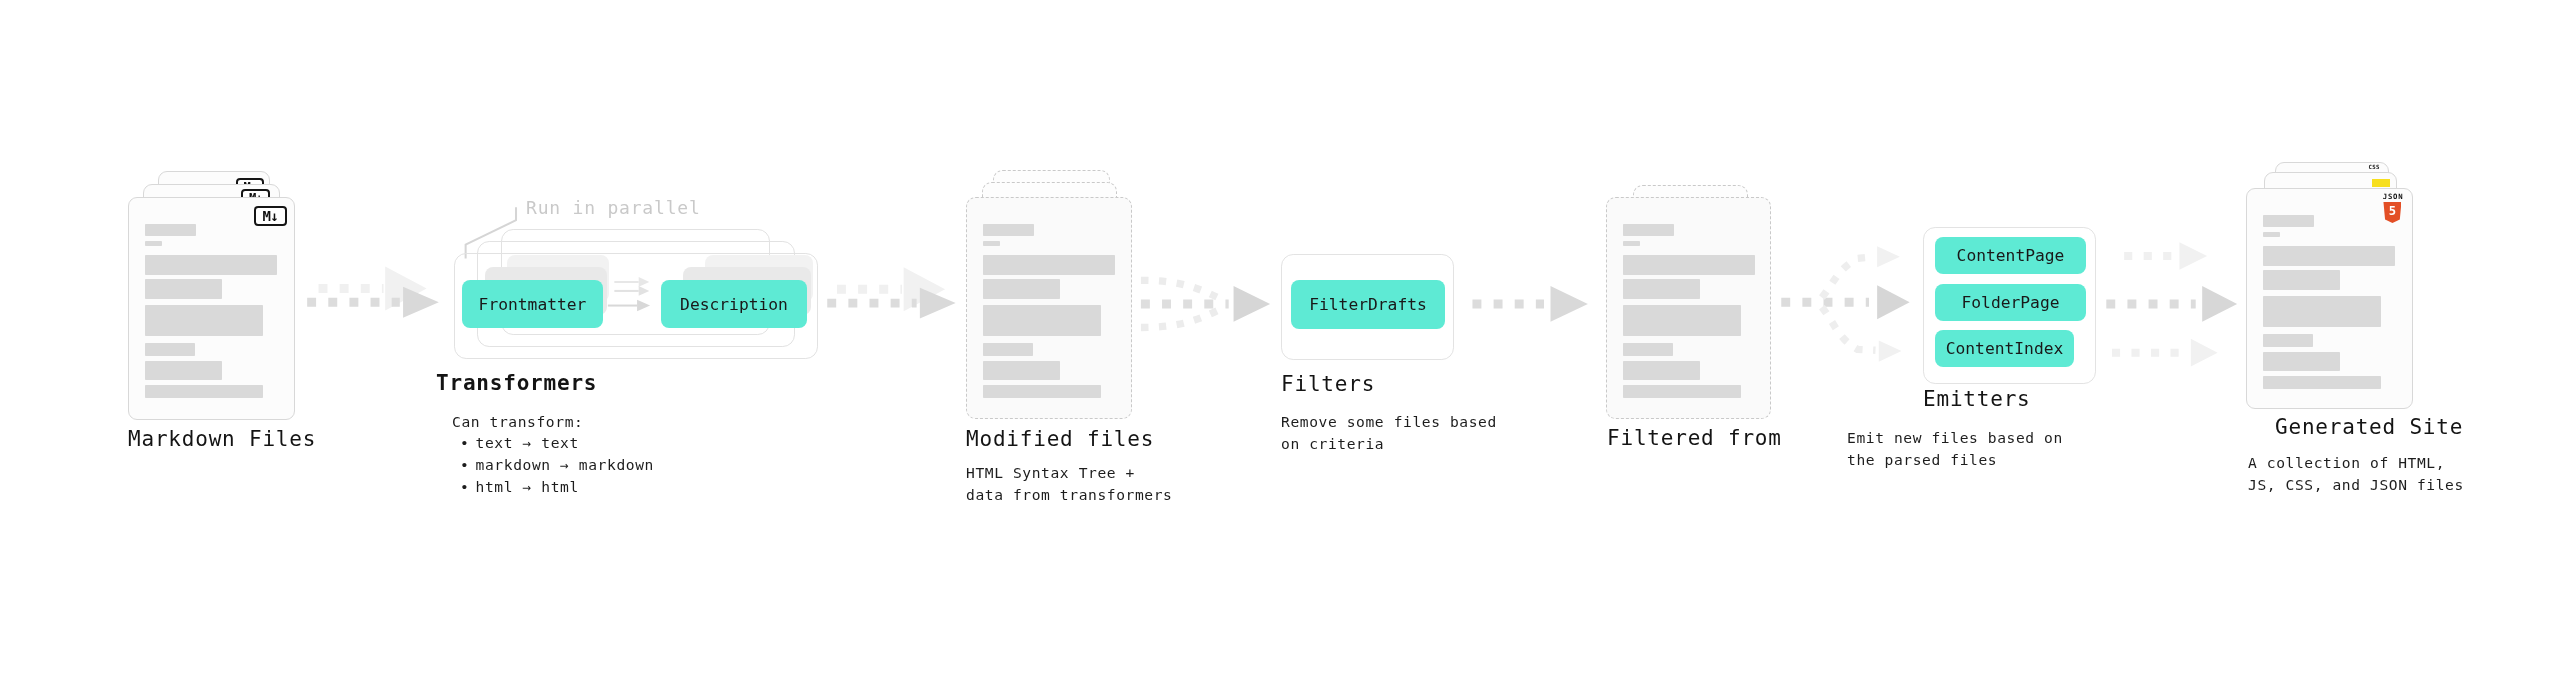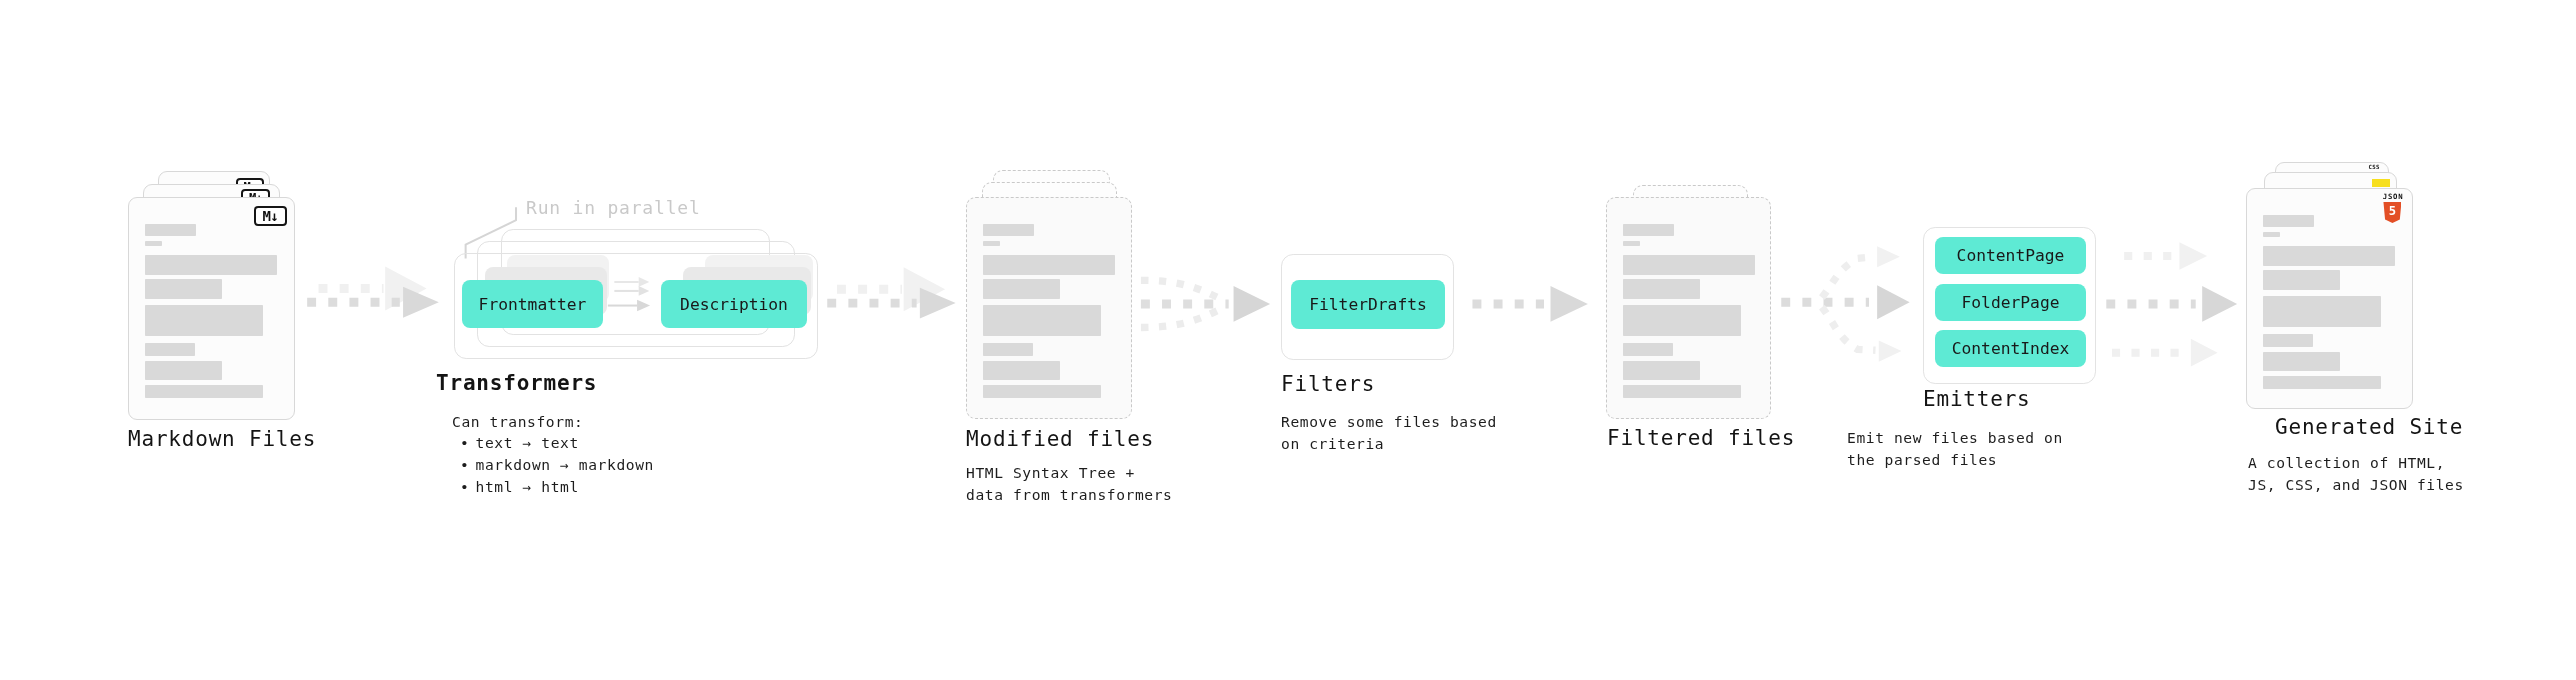--- a/index.html
+++ b/index.html
@@ -199,28 +199,28 @@
           <div class="bar" style="left: 16.3px; top: 26px; width: 51px; height: 12.2px;"></div>
           <div class="bar" style="left: 16.3px; top: 43px; width: 17px; height: 4.9px;"></div>
           <div class="bar" style="left: 16.3px; top: 57px; width: 132px; height: 19.5px;"></div>
           <div class="bar" style="left: 16.3px; top: 81px; width: 77px; height: 19.5px;"></div>
           <div class="bar" style="left: 16.3px; top: 107px; width: 118px; height: 31px;"></div>
           <div class="bar" style="left: 16.3px; top: 145px; width: 50px; height: 13px;"></div>
           <div class="bar" style="left: 16.3px; top: 163px; width: 77px; height: 18.7px;"></div>
           <div class="bar" style="left: 16.3px; top: 187px; width: 118px; height: 13px;"></div>
         </div>
     </div>
-    <h2 class="stage-title" style="left:1607px;top:426px;">Filtered files</h2>
+    <h2 class="stage-title" style="left:1607px;top:426px;">Filtered from</h2>
   </section>
 
   <section>
     <div class="box-container" style="left:1923px;top:227px;width:173px;height:157px;"></div>
     <div class="pill" style="left:1935px;top:237px;width:151px;height:37px;">ContentPage</div>
     <div class="pill" style="left:1935px;top:284px;width:151px;height:37px;">FolderPage</div>
-    <div class="pill" style="left:1935px;top:330px;width:151px;height:37px;">ContentIndex</div>
+    <div class="pill" style="left:1935px;top:330px;width:139px;height:37px;">ContentIndex</div>
     <h2 class="stage-title" style="left:1923px;top:387px;">Emitters</h2>
     <div class="stage-desc" style="left:1847px;top:427px;">
       <div>Emit new files based on</div>
       <div>the parsed files</div>
     </div>
   </section>
 
   <section>
     <div class="card" style="left:2275px;top:162px;width:114px;height:57px;">
       <div class="css-icon" style="right:6.5px;top:2.4px;">

